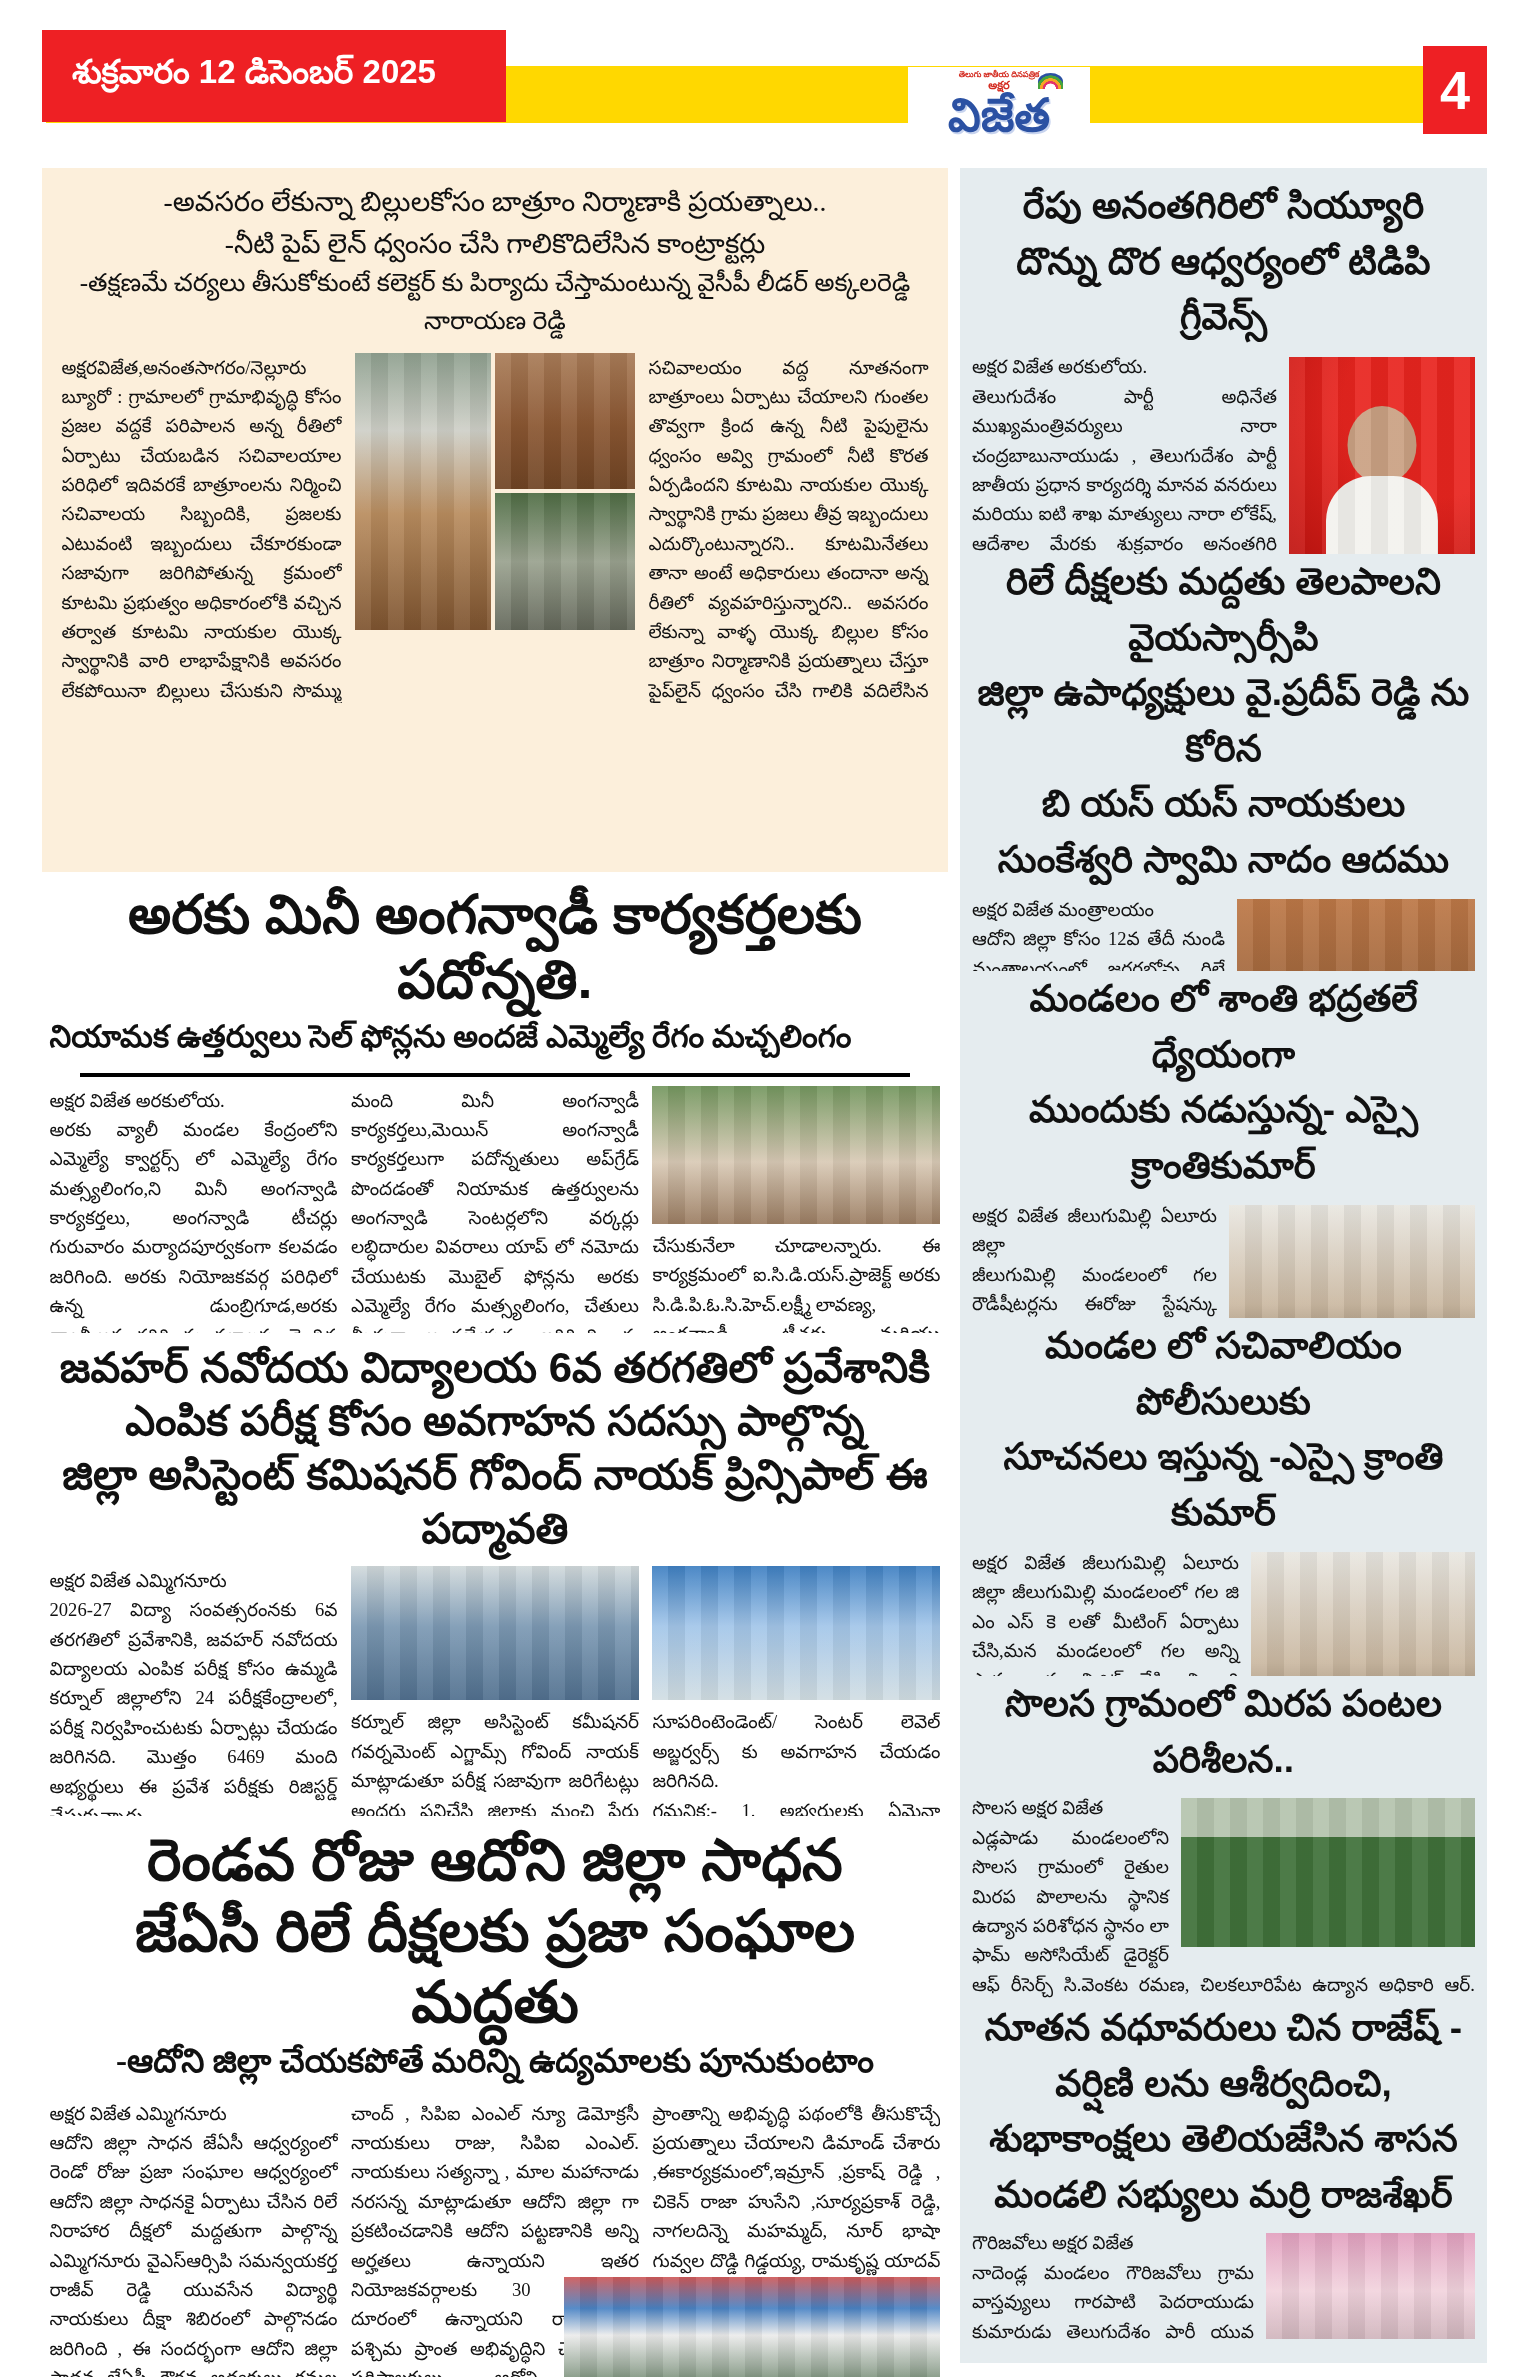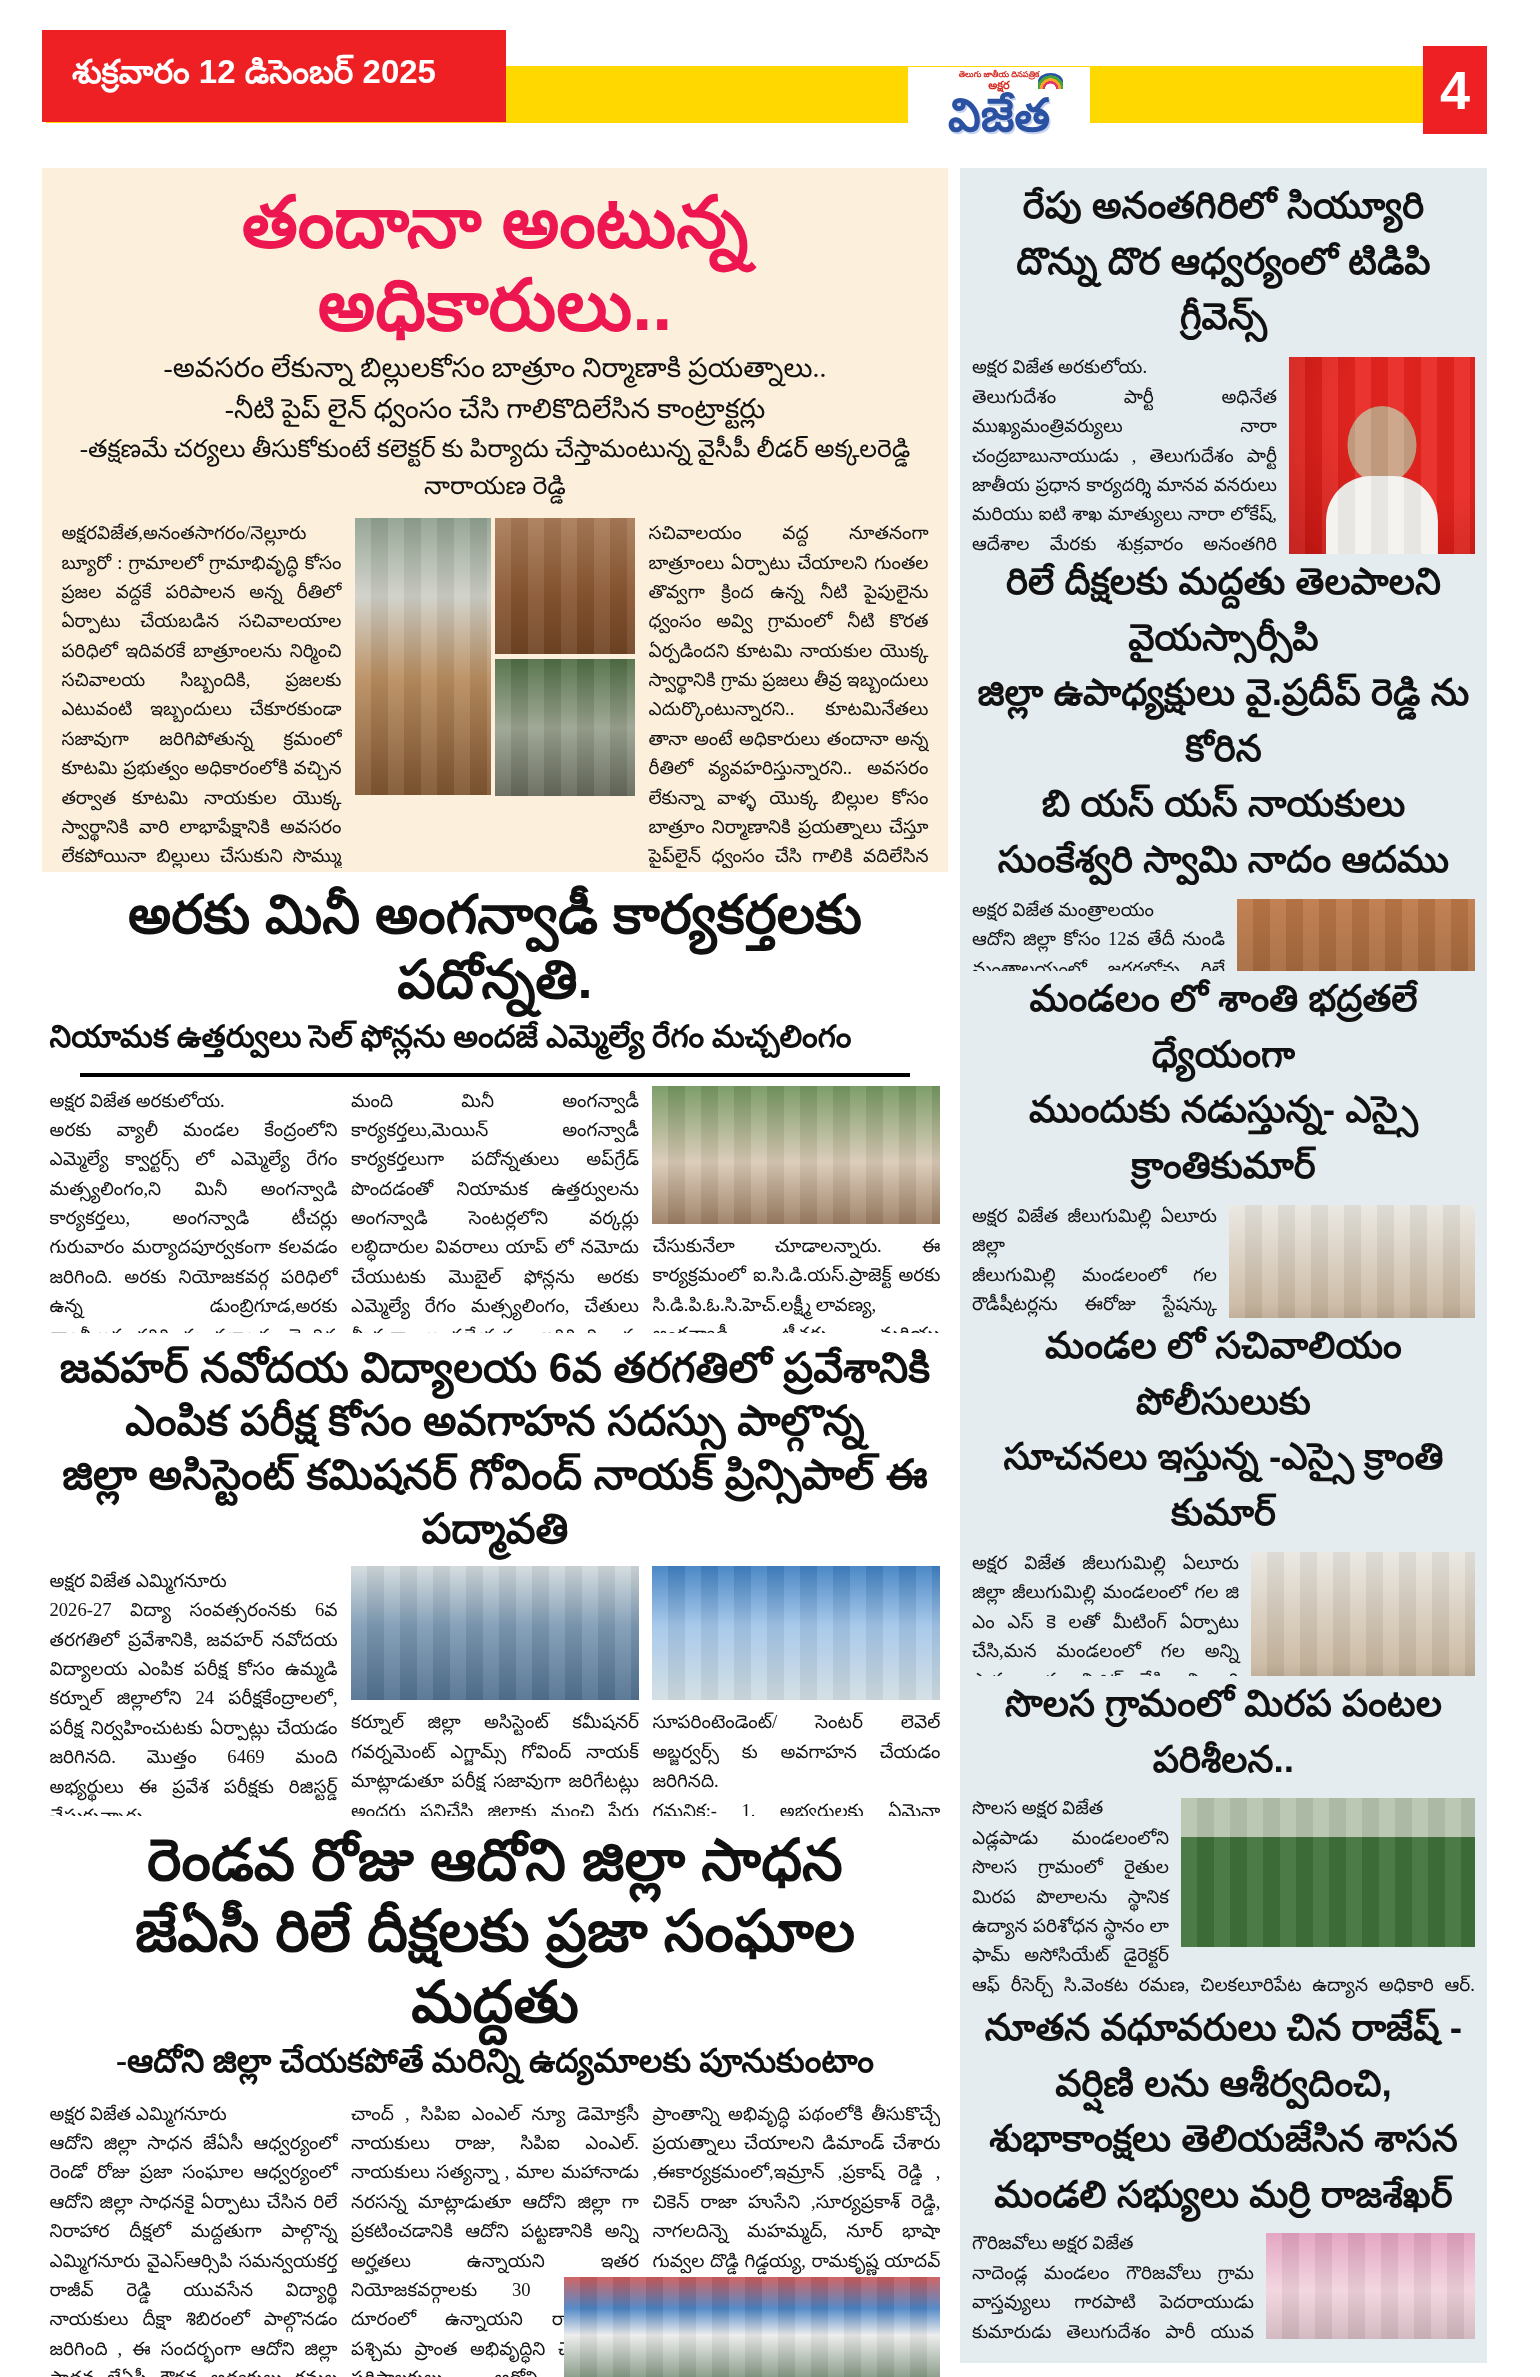--- a/index.html
+++ b/index.html
@@ -114,21 +114,20 @@
     <div class="pagenum-box">
       <span>4</span>
     </div>
   </div>
 
   <div class="content">
 
     <div class="left-sec">
 
       <div class="art a1">
-        <div class="hl2">తందానా అంటున్న అధికారులు..</div>
         <div class="sub sub1">-అవసరం లేకున్నా బిల్లులకోసం బాత్రూం నిర్మాణాకి ప్రయత్నాలు..</div>
         <div class="sub sub2">-నీటి పైప్ లైన్ ధ్వంసం చేసి గాలికొదిలేసిన కాంట్రాక్టర్లు</div>
         <div class="sub sub3">-తక్షణమే చర్యలు తీసుకోకుంటే కలెక్టర్ కు పిర్యాదు చేస్తామంటున్న వైసీపీ లీడర్ అక్కలరెడ్డి నారాయణ రెడ్డి</div>
         <div class="cols">
           <div class="body-txt">అక్షరవిజేత,అనంతసాగరం/నెల్లూరు బ్యూరో : గ్రామాలలో గ్రామాభివృద్ధి కోసం ప్రజల వద్దకే పరిపాలన అన్న రీతిలో ఏర్పాటు చేయబడిన సచివాలయాల పరిధిలో ఇదివరకే బాత్రూంలను నిర్మించి సచివాలయ సిబ్బందికి, ప్రజలకు ఎటువంటి ఇబ్బందులు చేకూరకుండా సజావుగా జరిగిపోతున్న క్రమంలో కూటమి ప్రభుత్వం అధికారంలోకి వచ్చిన తర్వాత కూటమి నాయకుల యొక్క స్వార్థానికి వారి లాభాపేక్షానికి అవసరం లేకపోయినా బిల్లులు చేసుకుని సొమ్ము చేసుకునేందుకు నూతనంగా బాత్రూంలు నిర్మించాలని.. గ్రామస్తులందరూ వ్యతిరేకించినా ఆ స్థలంలో వద్దు అని మరొక గ్రామాభివృద్ధికి నిధులు వెచ్చించమని చెప్పినా వినకుండా.. అగ మేఘాల మీద గుంతలు తీశారు ఆ గుంతల తీసే క్రమంలో గ్రామంలోకి నీటి ట్యాంకు నుండి నీరు వెళ్లే పైప్ లైన్ కాస్త ధ్వంసం చేసి ప్రస్తుతం గ్రామస్తులకు నీటి కొరతను ఏర్పరిచారు.</div>
           <div>
             <div style="display:flex; gap:4.5px;">
               <div class="ph ph-a1" style="width:142px;height:277px;"></div>
               <div style="display:flex;flex-direction:column;gap:4.5px;">
                 <div class="ph ph-a2" style="width:140px;height:136px;"></div>

